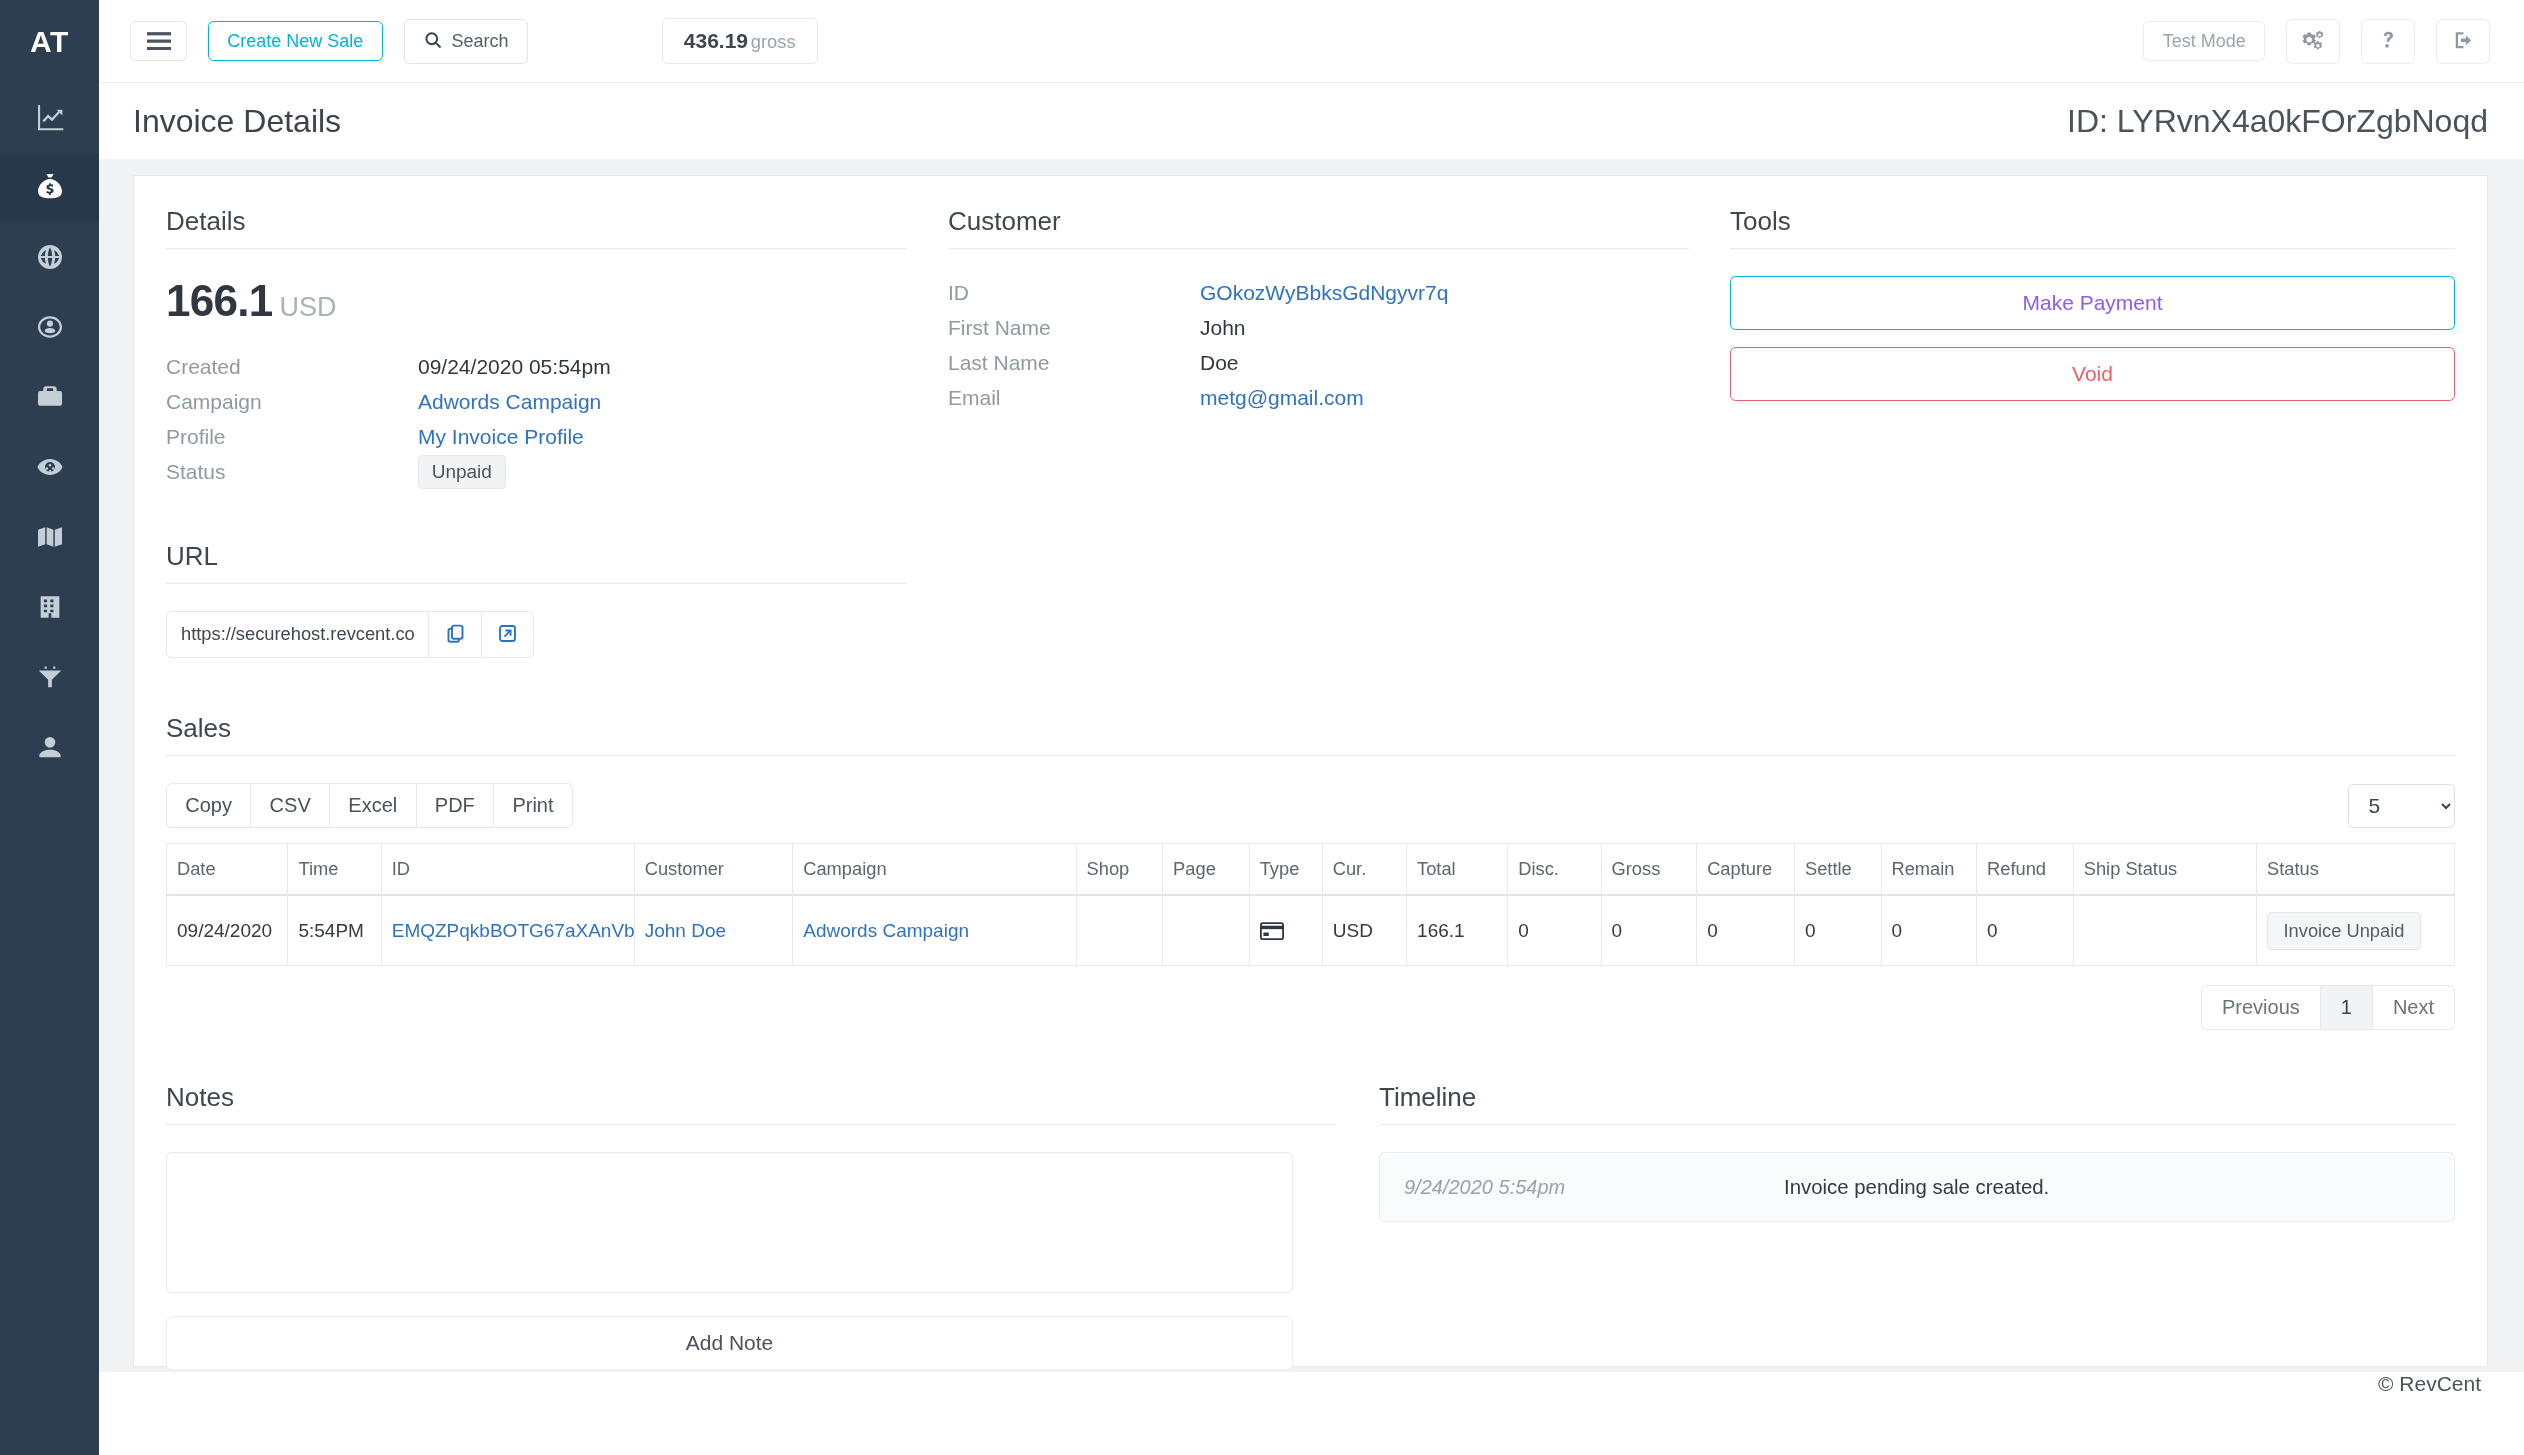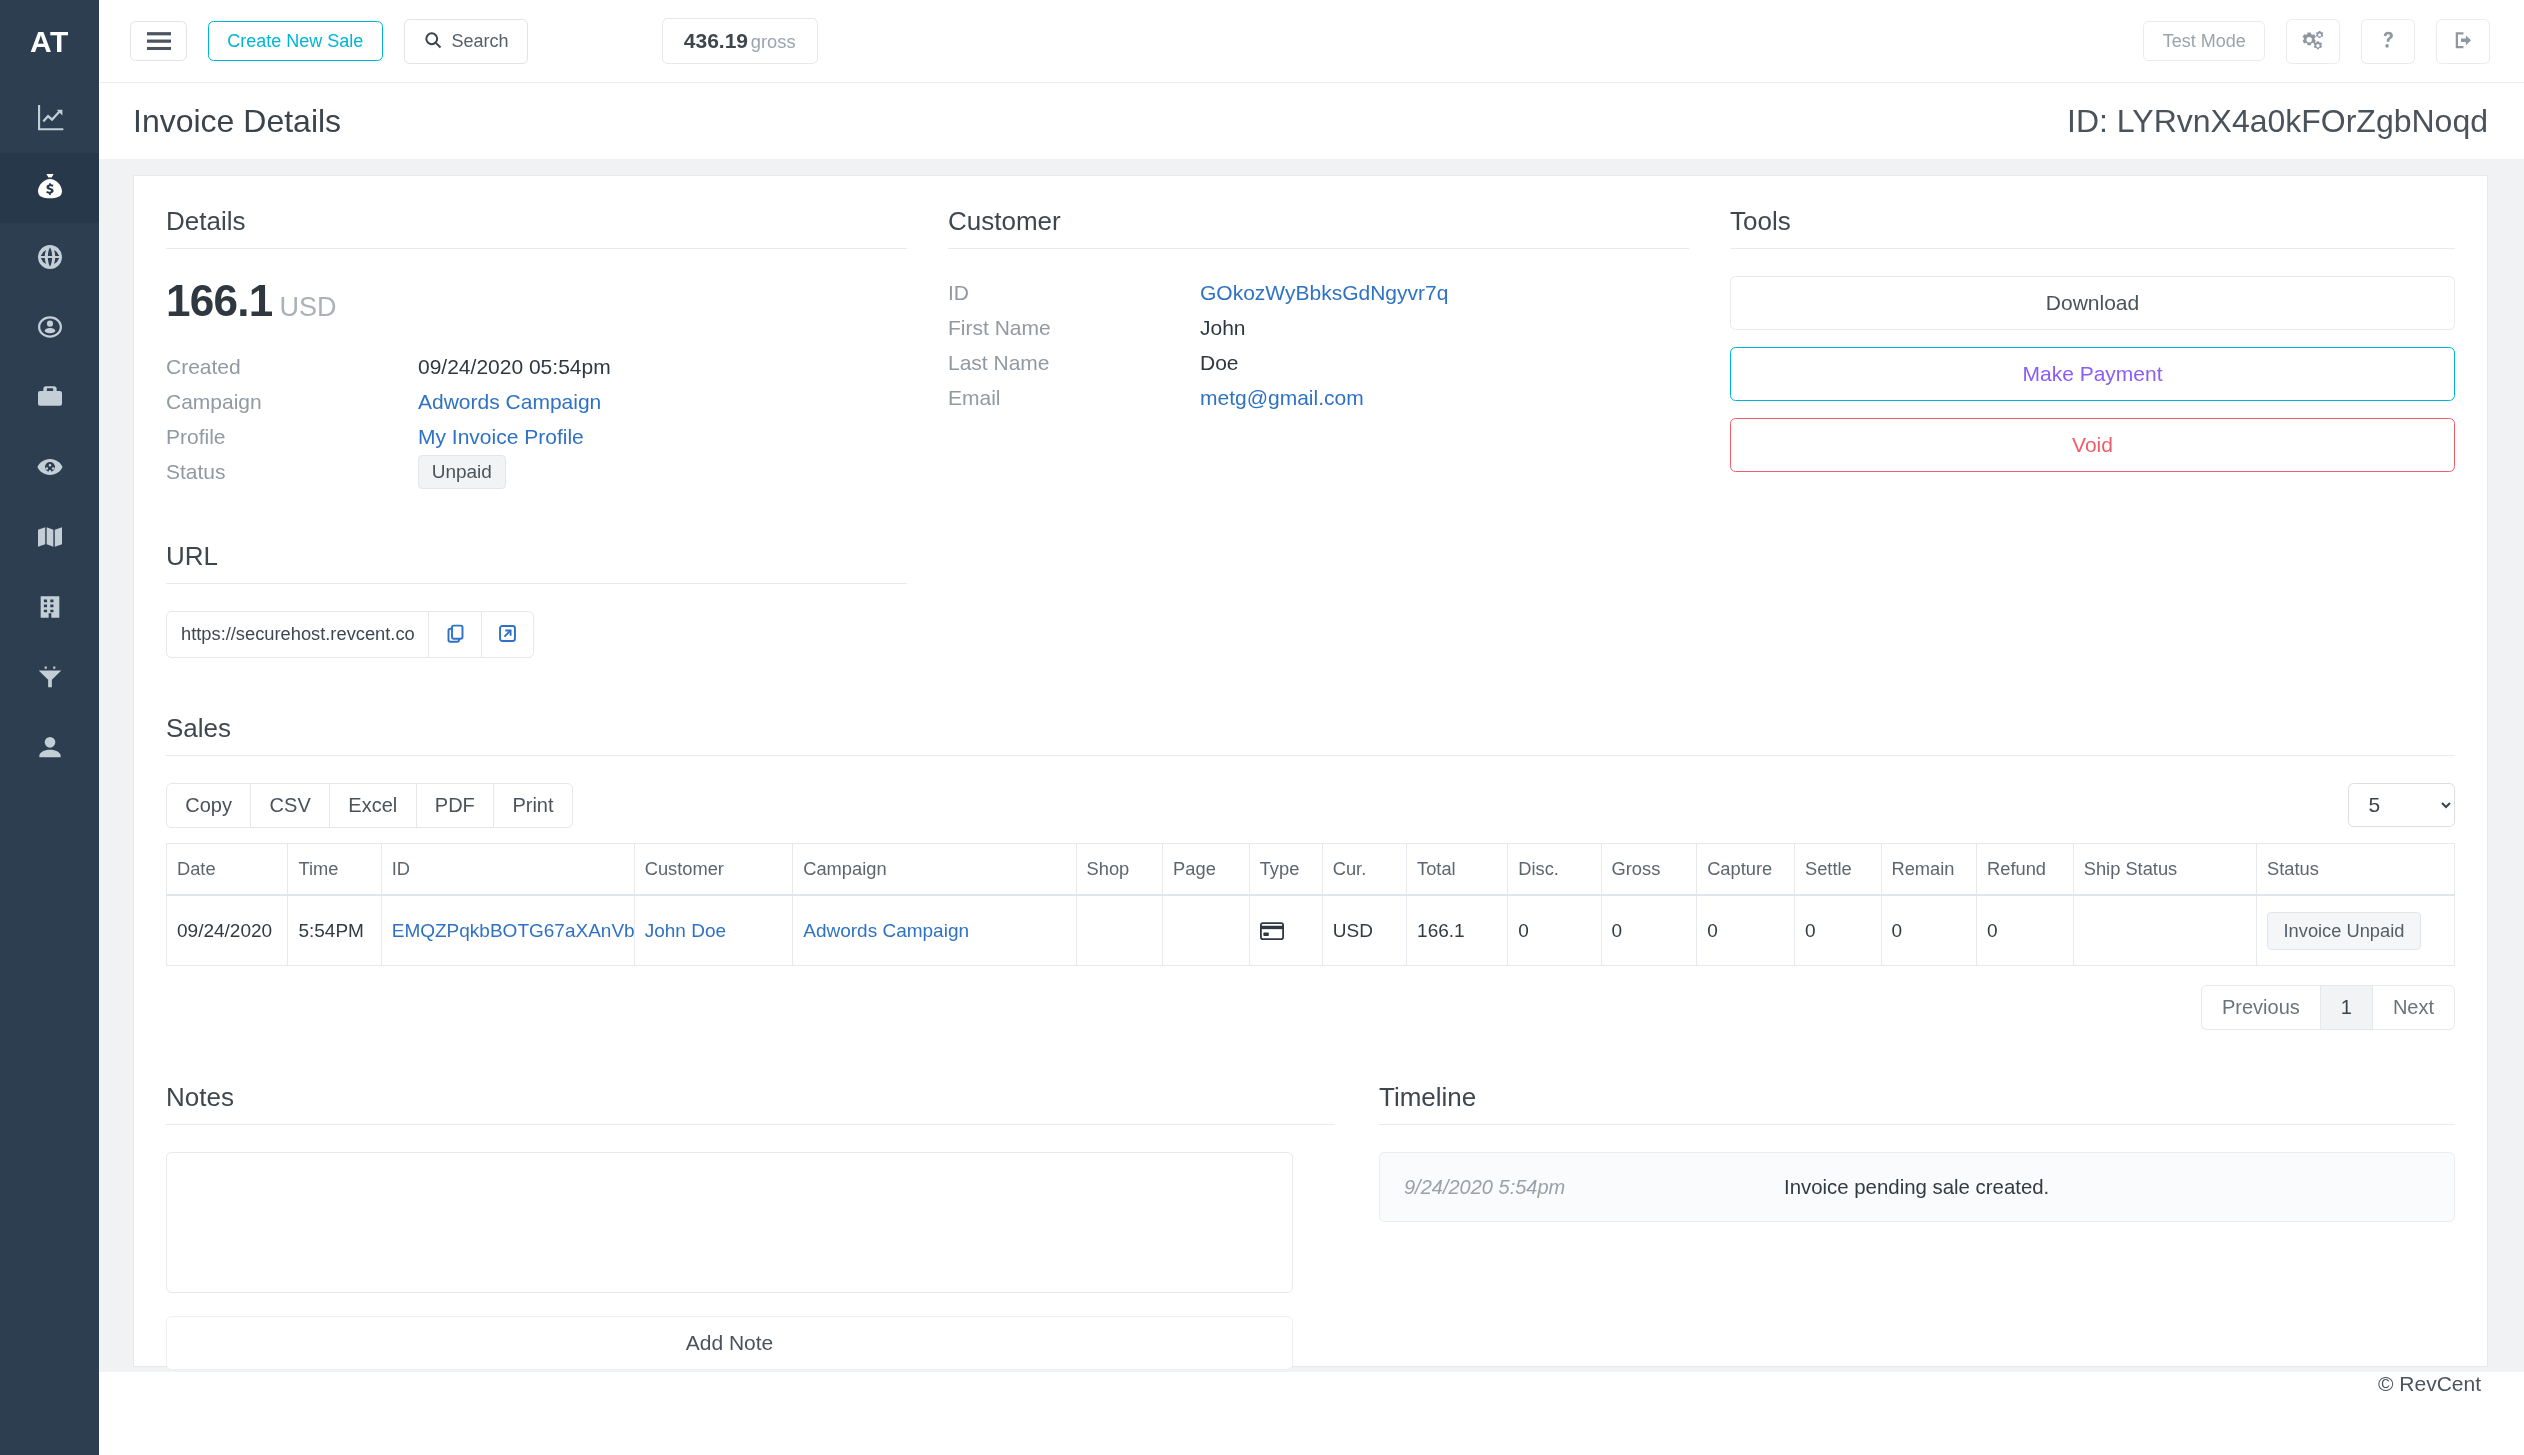--- a/index.html
+++ b/index.html
@@ -178,21 +178,21 @@
     border-right: none;
     background: #fff;
     display: flex; align-items: center; justify-content: center;
     cursor: pointer;
   }
   .url-act:last-child { border-right: 1.4px solid #e4e8eb; border-radius: 0 5.6px 5.6px 0; }
   .url-act svg { width: 21px; height: 21px; fill: none; stroke: #2f72c4; stroke-width: 2.2; }
 
   
   .sales-sec { margin-top: 55px; }
-  .sales-toolbar { display: flex; align-items: flex-start; justify-content: space-between; }
+  .sales-toolbar { display: flex; align-items: flex-end; justify-content: space-between; }
   .btn-group { display: flex; }
   .btn-group button {
     border: 1.4px solid #e4e8eb;
     border-right: none;
     background: #ffffff;
     font-size: 20px; color: #4a535b;
     padding: 10px 18.3px;
     cursor: pointer;
     font-family: "Liberation Sans", sans-serif;
   }
@@ -482,21 +482,20 @@
             <div class="v">Doe</div>
           </div>
           <div class="kv">
             <div class="k">Email</div>
             <div class="v"><a class="link" href="#">metg@gmail.com</a></div>
           </div>
         </div>
 
         <div class="col-tools">
           <div class="sec-title">Tools</div>
-          <button class="tool-btn">Download</button>
           <button class="tool-btn cyan">Make Payment</button>
           <button class="tool-btn red">Void</button>
         </div>
       </div>
 
       <div class="url-sec">
         <div class="sec-title">URL</div>
         <div class="url-group">
           <input class="url-input" type="text" value="https://securehost.revcent.com/MyCompanyName/invoice?invoice_id=L" style="">
           <div class="url-act">

